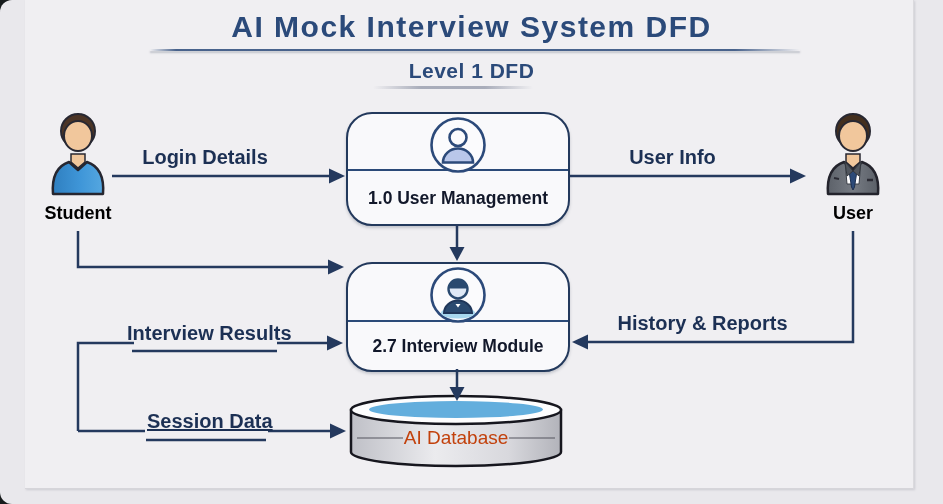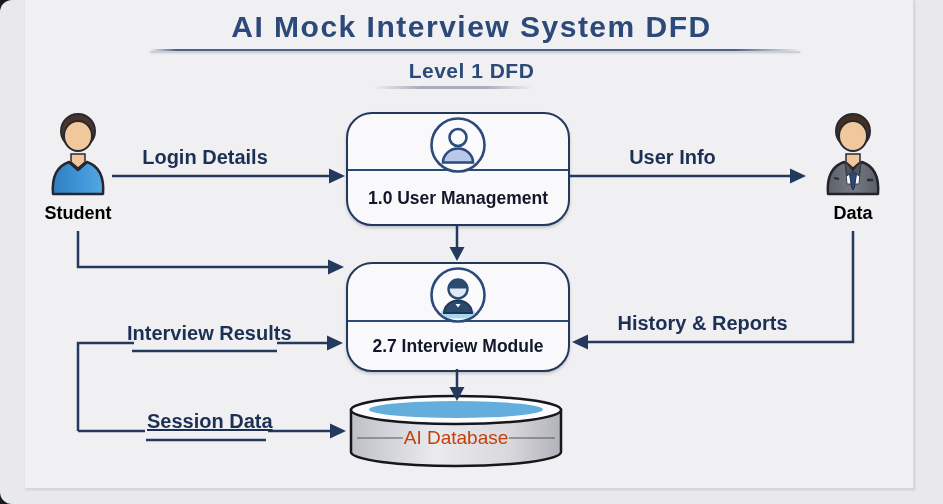--- a/index.html
+++ b/index.html
@@ -105,21 +105,21 @@
     <ellipse cx="31" cy="26" rx="14" ry="15" fill="#f1c79c" stroke="#282832" stroke-width="2"></ellipse>
     <path d="M24,44 h14 v8 l-7,6 -7,-6 z" fill="#f1c79c" stroke="#282832" stroke-width="1.5"></path>
     <path d="M6,84 q-2,-26 16,-32 l9,8 9,-8 q18,6 16,32 z" fill="url(#gAdm)" stroke="#23232c" stroke-width="2.5" stroke-linejoin="round"></path>
     <path d="M23,52 L31,61 L39,52 L37,74 L25,74 Z" fill="#fdfdfe" stroke="#3a3f47" stroke-width="1"></path>
     <path d="M31,60 l3.5,4 -2,13 -1.5,3 -1.5,-3 -2,-13 z" fill="#2c4a78" stroke="#1d2f4f" stroke-width="1"></path>
     <path d="M23,52 l8,9 -6,5 z" fill="#51565e" stroke="#33373e" stroke-width="1"></path>
     <path d="M39,52 l-8,9 6,5 z" fill="#51565e" stroke="#33373e" stroke-width="1"></path>
     <path d="M12,68 l5,1" stroke="#2a2a33" stroke-width="2"></path>
     <path d="M45,70 h6" stroke="#2a2a33" stroke-width="2.5"></path>
   </svg>
-  <div class="abs entity-label" style="left:793px;top:203px;">Data</div>
+  <div class="abs entity-label" style="left:793px;top:203px;">User</div>
 
   <div class="abs process-box" style="left:346px;top:112px;width:220px;height:110px;">
     <div class="process-divider" style="top:55px;"></div>
     <svg style="position:absolute;left:81px;top:2px;" width="58" height="58" viewBox="0 0 58 58">
       <circle cx="29" cy="29" r="26.5" fill="#fbfbfd" stroke="#2c4a7a" stroke-width="2.6"></circle>
       <circle cx="29" cy="21.5" r="8.5" fill="#fbfbfd" stroke="#2c4a7a" stroke-width="2.6"></circle>
       <path d="M14,46.5 a15,14 0 0 1 30,0 z" fill="#b9c7ea" stroke="#2c4a7a" stroke-width="2.6"></path>
     </svg>
     <div class="process-label" style="top:74px;">1.0 User Management</div>
   </div>

